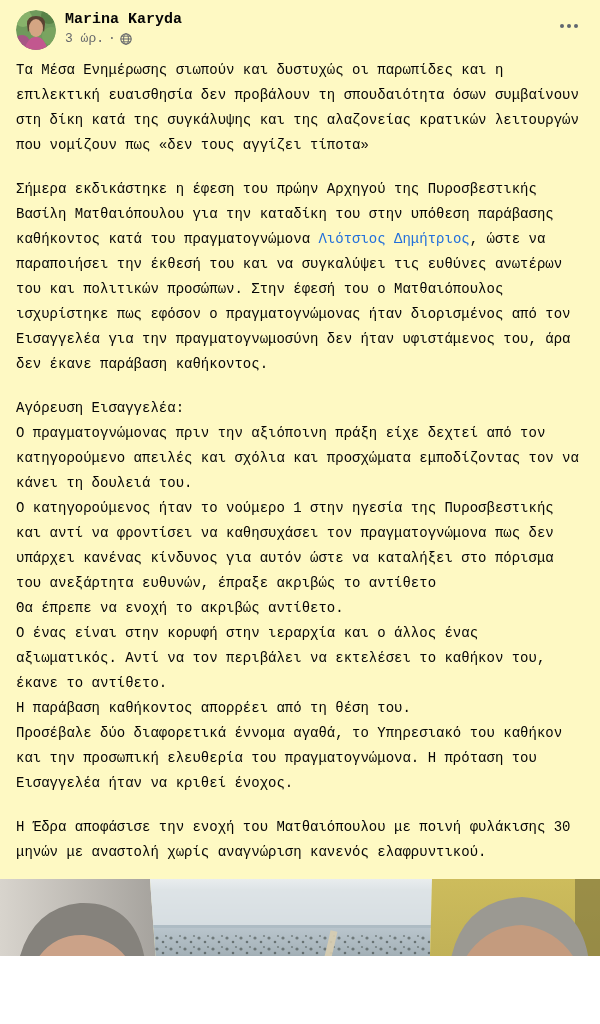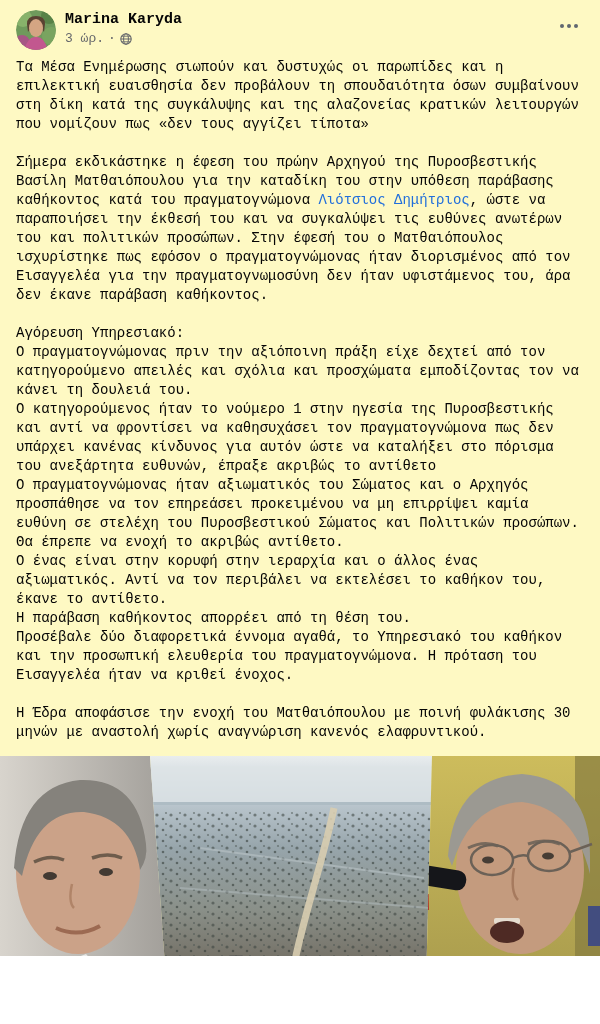--- a/index.html
+++ b/index.html
@@ -10,21 +10,21 @@
   .avatar{width:40px;height:40px;border-radius:50%;overflow:hidden;flex:0 0 40px;cursor:pointer;}
   .avatar svg{display:block;}
   .hmeta{margin-left:9px;flex:1;min-width:0;}
   .name{font-weight:700;font-size:15px;line-height:20px;color:#050505;cursor:pointer;}
   .sub{font-size:13px;line-height:16px;color:#65676b;display:flex;align-items:center;gap:4px;margin-top:1px;}
   .sub .sep{color:#65676b;}
   .globe{display:inline-flex;align-items:center;}
   .more{position:absolute;right:16px;top:18px;display:flex;gap:3px;padding:6px;cursor:pointer;}
   .more i{width:4px;height:4px;border-radius:50%;background:#606770;display:block;}
   
-  .content{padding:4px 16px 0;font-size:14px;line-height:19px;}
+  .content{padding:4px 16px 0;font-size:14px;line-height:25px;}
   .content p{margin:0 0 19px;}
   .content p:last-child{margin-bottom:14px;}
   .mention{color:#216fdb;text-decoration:none;cursor:pointer;}
   
   figure.photo{margin:0;width:600px;height:306px;overflow:hidden;cursor:pointer;}
   figure.photo svg{display:block;}
 </style>
 </head>
 <body>
 
@@ -75,24 +75,23 @@
 
   <div class="content">
     <p>
       <span>Τα Μέσα Ενημέρωσης σιωπούν και δυστυχώς οι παρωπίδες και η επιλεκτική ευαισθησία δεν προβάλουν τη σπουδαιότητα όσων συμβαίνουν στη δίκη κατά της συγκάλυψης και της αλαζονείας κρατικών λειτουργών που νομίζουν πως «δεν τους αγγίζει τίποτα»</span>
     </p>
     <p>
       <span>Σήμερα εκδικάστηκε η έφεση του πρώην Αρχηγού της Πυροσβεστικής Βασίλη Ματθαιόπουλου για την καταδίκη του στην υπόθεση παράβασης καθήκοντος κατά του πραγματογνώμονα </span><a class="mention">Λιότσιος Δημήτριος</a><span>, ώστε να παραποιήσει την έκθεσή του και να συγκαλύψει τις ευθύνες ανωτέρων του και πολιτικών προσώπων. Στην έφεσή του ο Ματθαιόπουλος ισχυρίστηκε πως εφόσον ο πραγματογνώμονας ήταν διορισμένος από τον Εισαγγελέα για την πραγματογνωμοσύνη  δεν ήταν υφιστάμενος του, άρα δεν έκανε παράβαση καθήκοντος.</span>
     </p>
     <p>
       </p>
-      <div>Αγόρευση Υπηρεσιακό:</div>
+      <div>Αγόρευση Εισαγγελέα:</div>
       <div>Ο πραγματογνώμονας πριν την αξιόποινη πράξη είχε δεχτεί από τον κατηγορούμενο απειλές και σχόλια και προσχώματα εμποδίζοντας τον να κάνει τη δουλειά του.</div>
       <div>Ο κατηγορούμενος ήταν το νούμερο 1 στην ηγεσία της Πυροσβεστικής και αντί να φροντίσει να καθησυχάσει τον πραγματογνώμονα πως δεν υπάρχει κανένας κίνδυνος για αυτόν ώστε να καταλήξει στο πόρισμα  του ανεξάρτητα ευθυνών, έπραξε ακριβώς το αντίθετο</div>
-      <div>Ο πραγματογνώμονας ήταν αξιωματικός του Σώματος και ο Αρχηγός προσπάθησε να τον επηρεάσει προκειμένου να μη επιρρίψει καμία ευθύνη σε στελέχη του Πυροσβεστικού Σώματος και Πολιτικών προσώπων.</div>
       <div>Θα έπρεπε να ενοχή το ακριβώς αντίθετο.</div>
       <div>Ο ένας είναι στην κορυφή στην ιεραρχία και ο άλλος ένας αξιωματικός. Αντί να τον περιβάλει να εκτελέσει το καθήκον του, έκανε το αντίθετο.</div>
       <div>Η παράβαση καθήκοντος απορρέει από τη θέση του.</div>
       <div>Προσέβαλε δύο διαφορετικά έννομα αγαθά, το Υπηρεσιακό του καθήκον και την προσωπική ελευθερία του πραγματογνώμονα. Η πρόταση του Εισαγγελέα ήταν να κριθεί ένοχος.</div>
     <p></p>
     <p>
       </p>
       <div>Η Έδρα αποφάσισε την ενοχή του Ματθαιόπουλου με ποινή φυλάκισης 30 μηνών με αναστολή χωρίς αναγνώριση κανενός ελαφρυντικού.</div>
     <p></p>
   </div>

